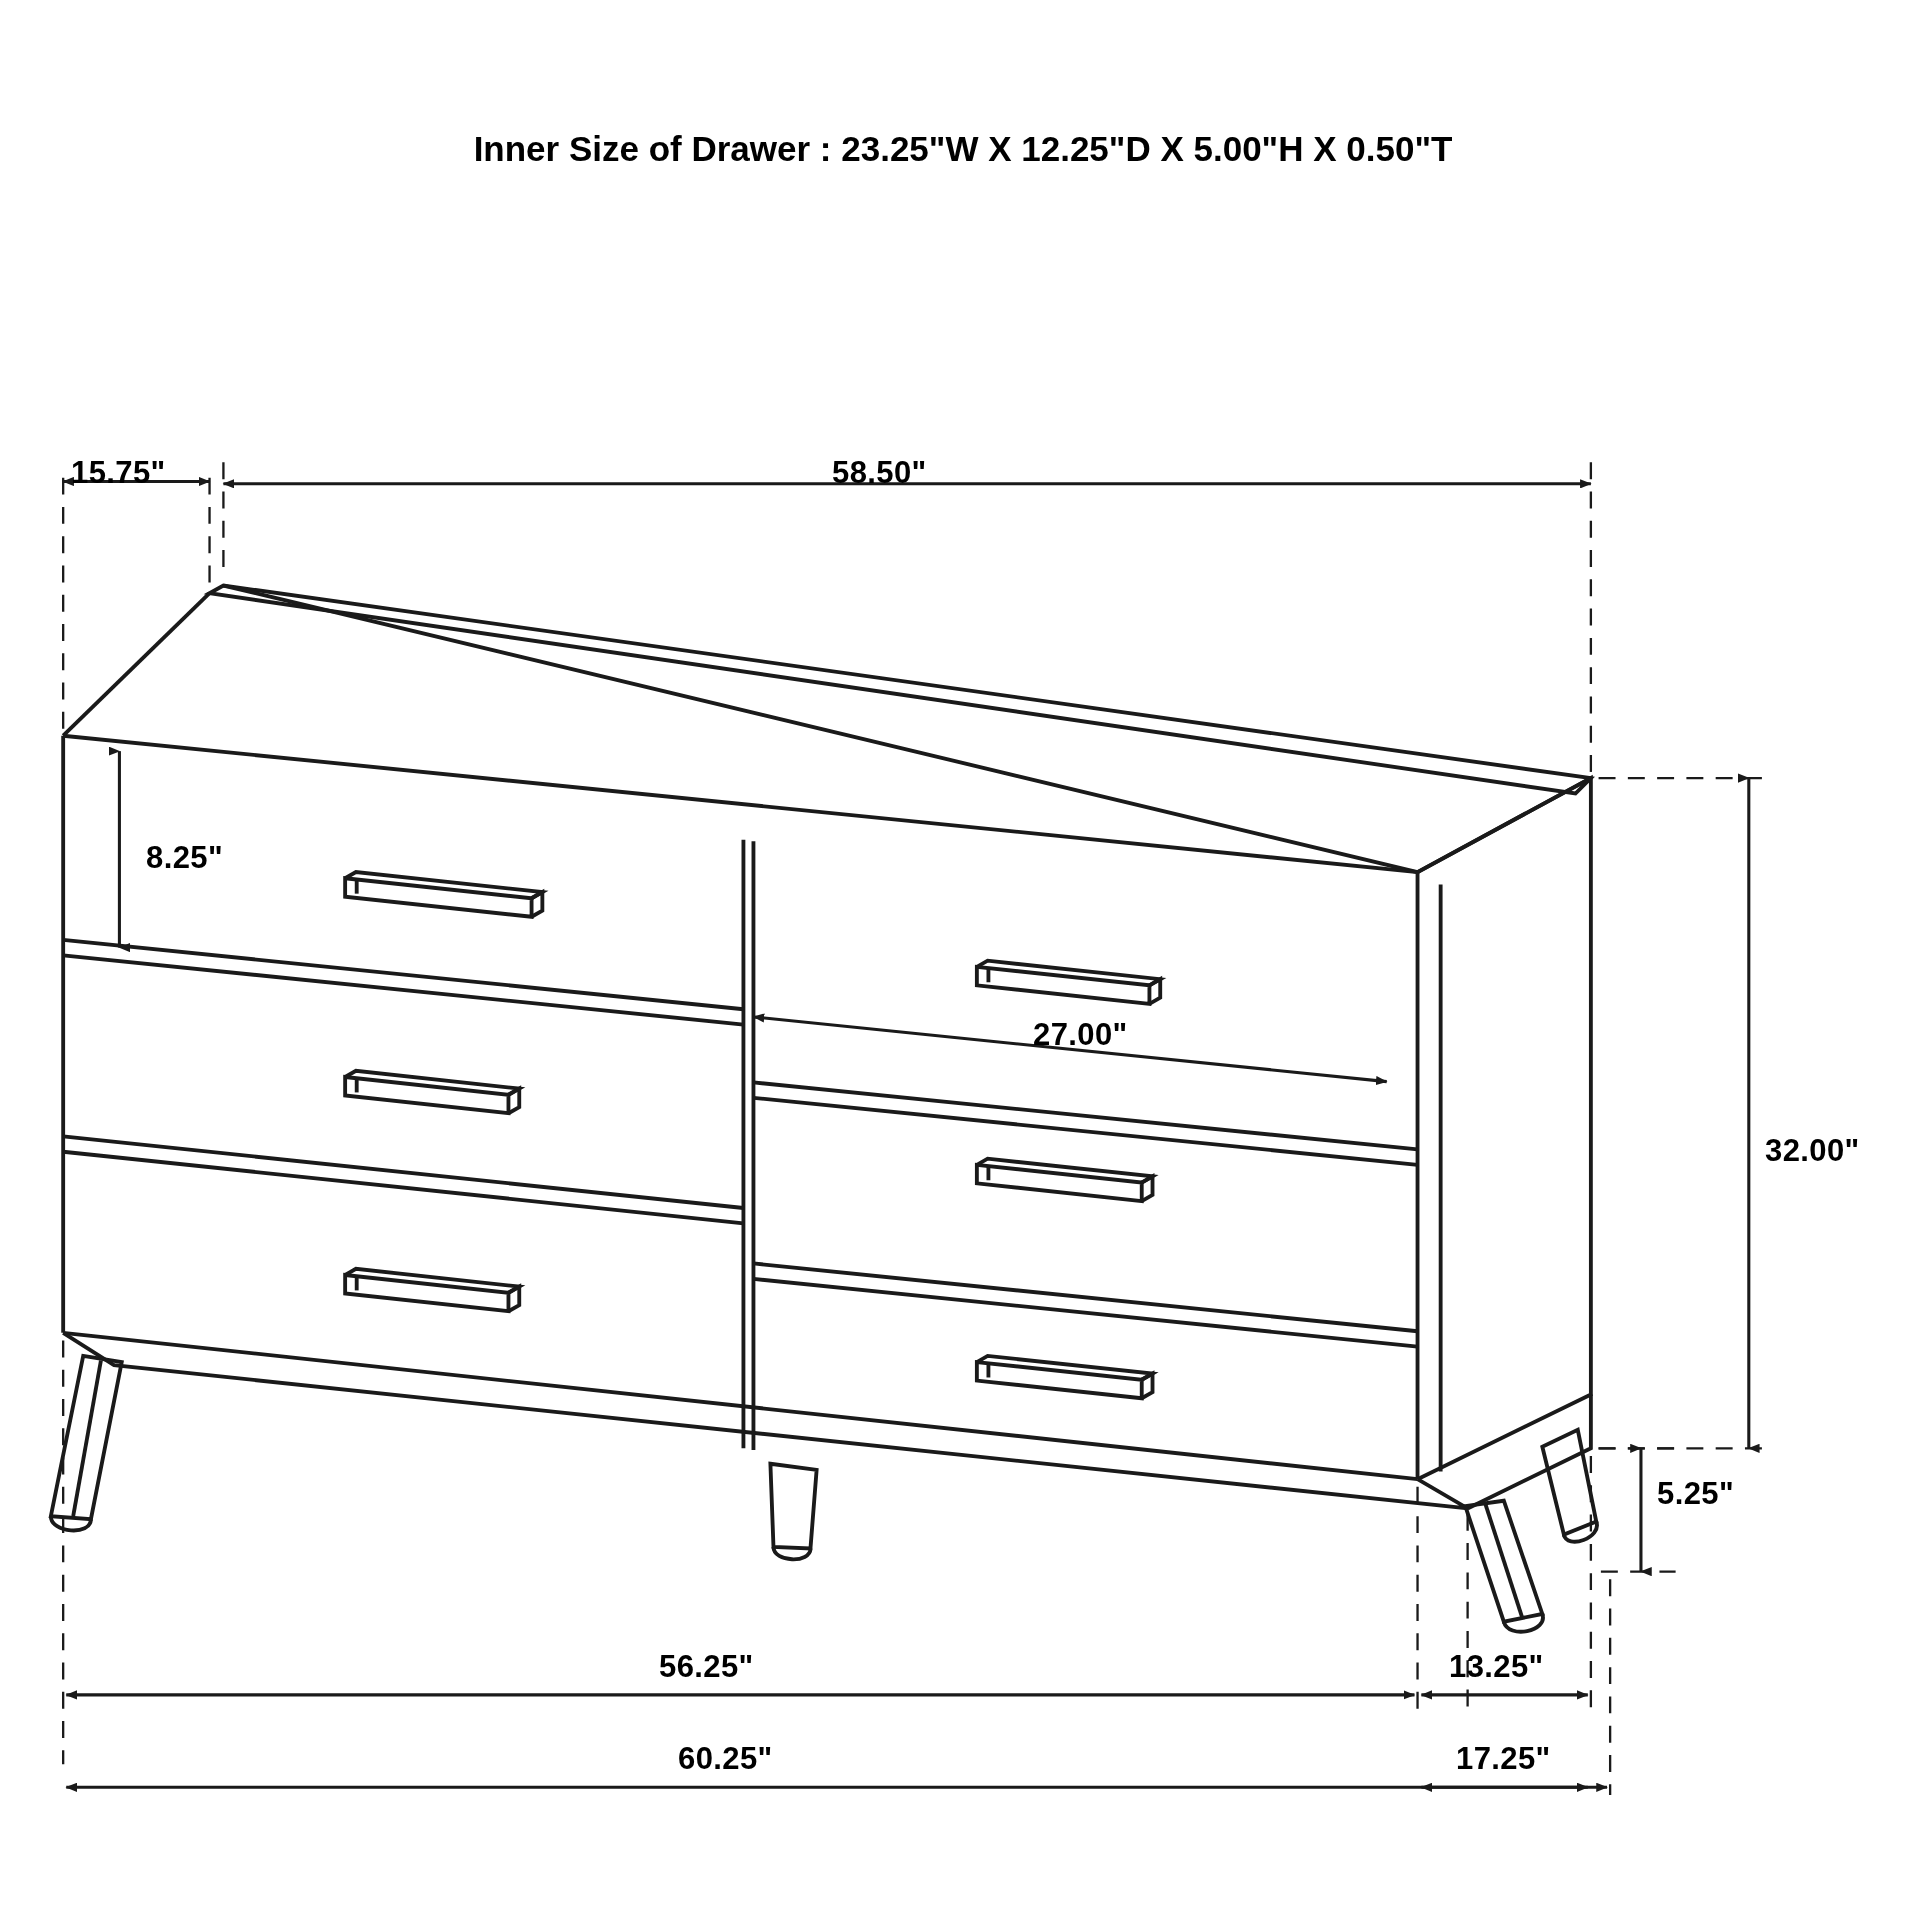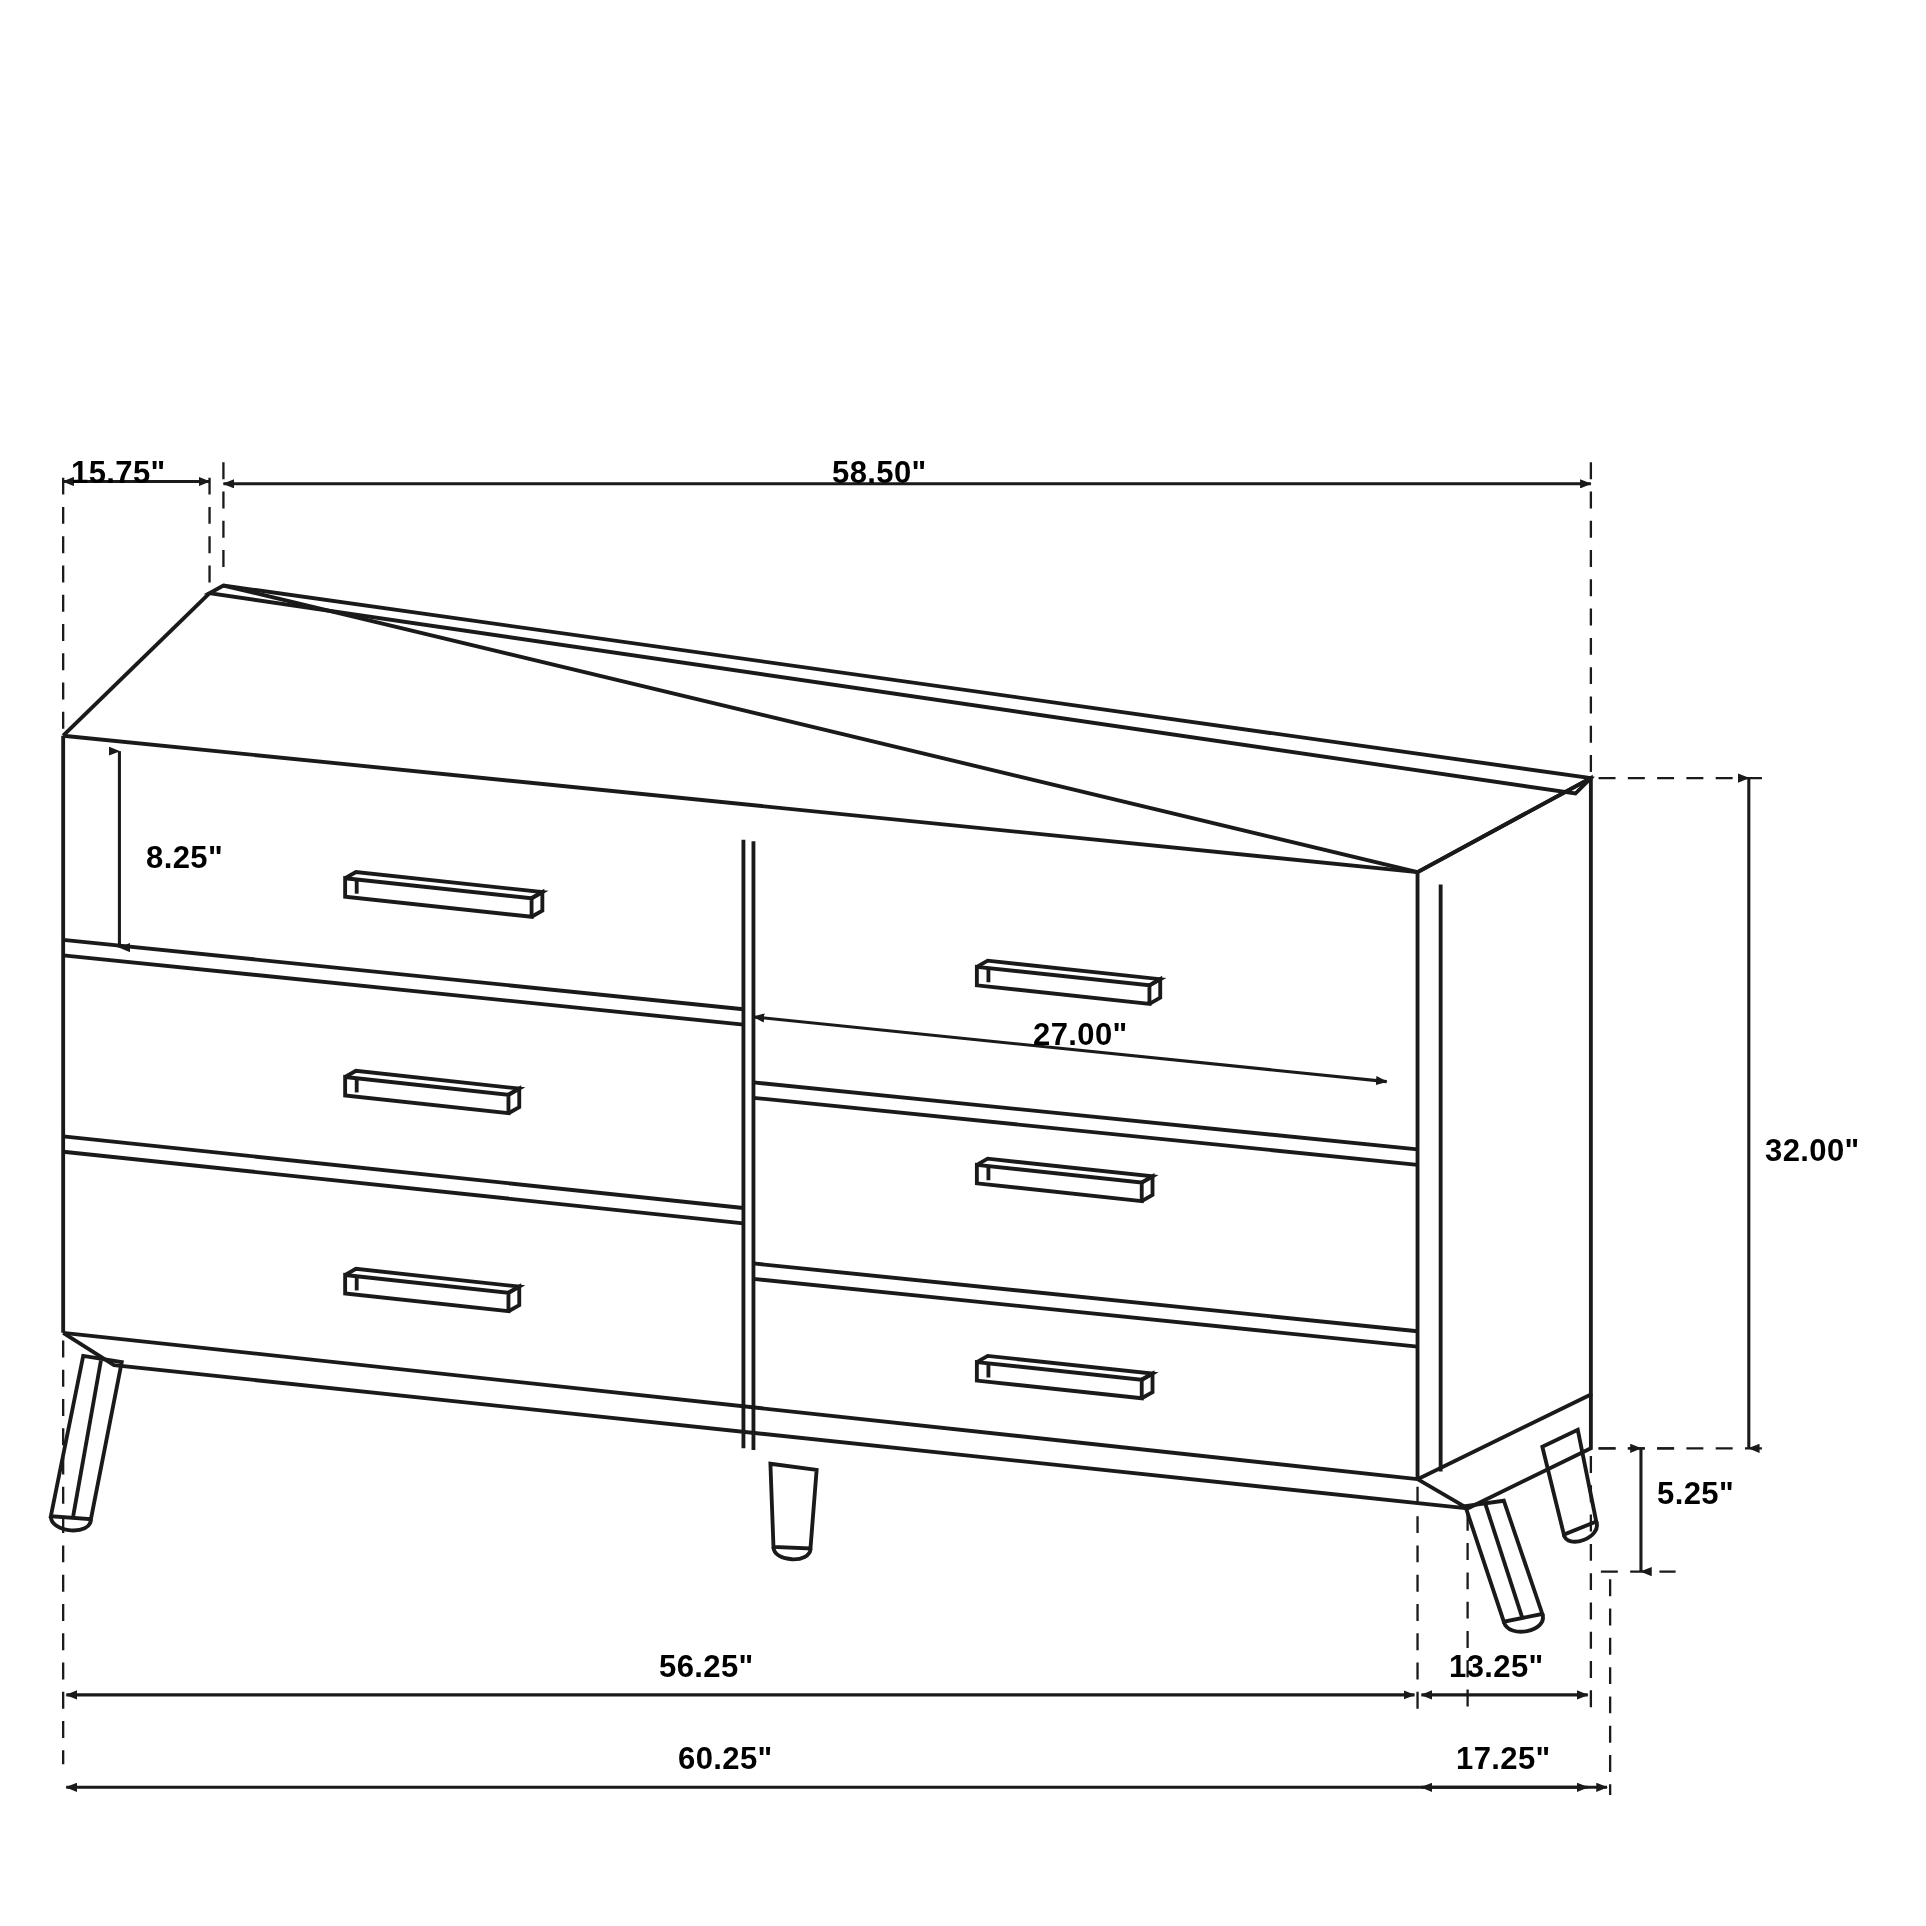--- a/index.html
+++ b/index.html
@@ -43,20 +43,21 @@
     font-size: 35px;
     font-weight: bold;
     white-space: nowrap;
   }
 </style>
 </head>
 <body>
 
 <div id="stage">
 
+  <div class="title">Inner Size of Drawer : 23.25"W X 12.25"D X 5.00"H X 0.50"T</div>
 
   <svg id="diagram" viewBox="0 0 2500 2500">
     <g fill="none" stroke="#1a1a1a" stroke-width="5" stroke-linejoin="miter" stroke-linecap="butt">
 
       <path d="M 272 770 L 290 760 L 2065 1010 L 2045 1030 Z"></path>
       <path d="M 290 760 L 1840 1132 L 2065 1010"></path>
 
       <path d="M 82 955 L 82 1730"></path>
       <path d="M 82 955 L 272 770"></path>
       <path d="M 82 955 L 1840 1132"></path>

